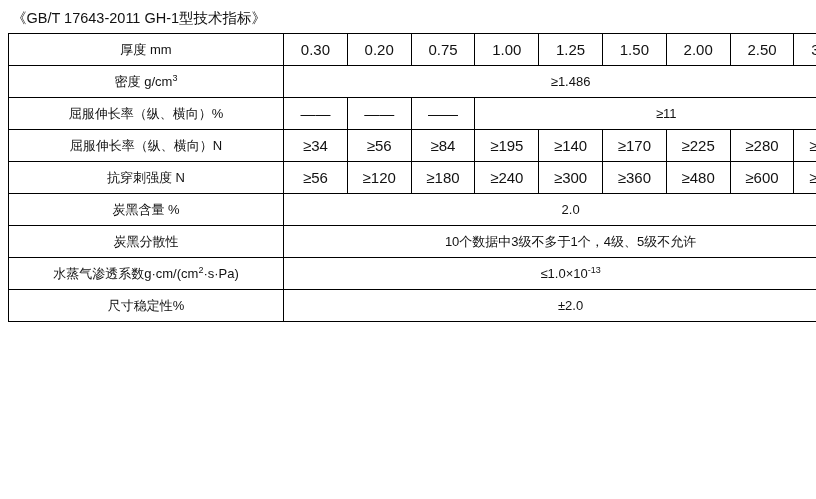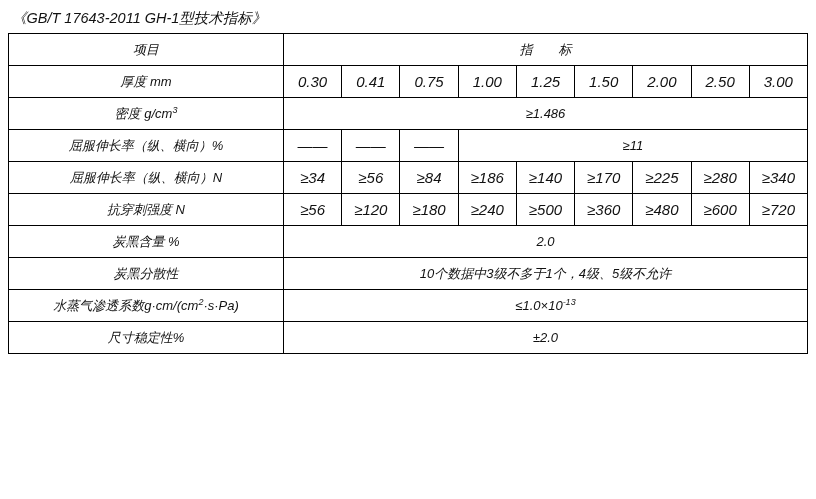--- a/index.html
+++ b/index.html
@@ -13,21 +13,20 @@
     font-family: "Liberation Sans", sans-serif;
     color: #111111;
     overflow: hidden;
   }
   #page {
     position: relative;
     width: 816px;
     height: 499px;
     box-sizing: border-box;
     padding: 6px 8px 12px 8px;
-    font-style: italic;
   }
   .doc-title {
     font-size: 14.5px;
     line-height: 20px;
     padding: 2px 0 5px 4px;
     color: #111;
     white-space: nowrap;
   }
   table.spec {
     border-collapse: collapse;
@@ -62,29 +61,25 @@
 </head>
 <body>
 
 <div id="page">
 
   <div class="doc-title">《GB/T 17643-2011 GH-1型技术指标》</div>
 
   <table class="spec">
     <tbody>
 
-      <tr>
-        <td class="label">项目</td>
-        <td colspan="9">指　　标</td>
-      </tr>
 
       <tr>
         <td class="label">厚度 mm</td>
         <td class="val">0.30</td>
-        <td class="val">0.41</td>
+        <td class="val">0.20</td>
         <td class="val">0.75</td>
         <td class="val">1.00</td>
         <td class="val">1.25</td>
         <td class="val">1.50</td>
         <td class="val">2.00</td>
         <td class="val">2.50</td>
         <td class="val">3.00</td>
       </tr>
 
       <tr>
@@ -101,35 +96,35 @@
         <td class="val">——</td>
         <td colspan="6">≥11</td>
       </tr>
 
 
       <tr>
         <td class="label">屈服伸长率（纵、横向）N</td>
         <td class="val">≥34</td>
         <td class="val">≥56</td>
         <td class="val">≥84</td>
-        <td class="val">≥186</td>
+        <td class="val">≥195</td>
         <td class="val">≥140</td>
         <td class="val">≥170</td>
         <td class="val">≥225</td>
         <td class="val">≥280</td>
         <td class="val">≥340</td>
       </tr>
 
       <tr>
         <td class="label">抗穿刺强度 N</td>
         <td class="val">≥56</td>
         <td class="val">≥120</td>
         <td class="val">≥180</td>
         <td class="val">≥240</td>
-        <td class="val">≥500</td>
+        <td class="val">≥300</td>
         <td class="val">≥360</td>
         <td class="val">≥480</td>
         <td class="val">≥600</td>
         <td class="val">≥720</td>
       </tr>
 
       <tr>
         <td class="label">炭黑含量 %</td>
         <td colspan="9">2.0</td>
       </tr>

